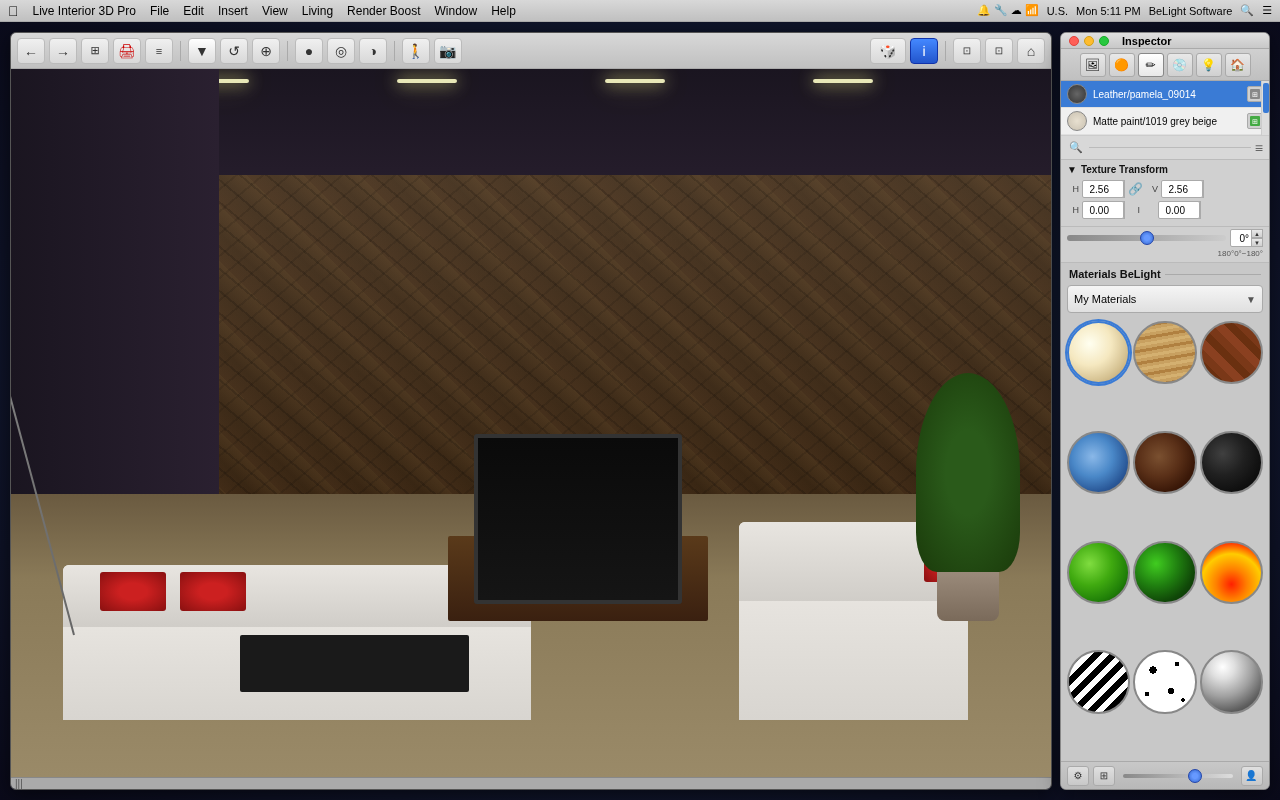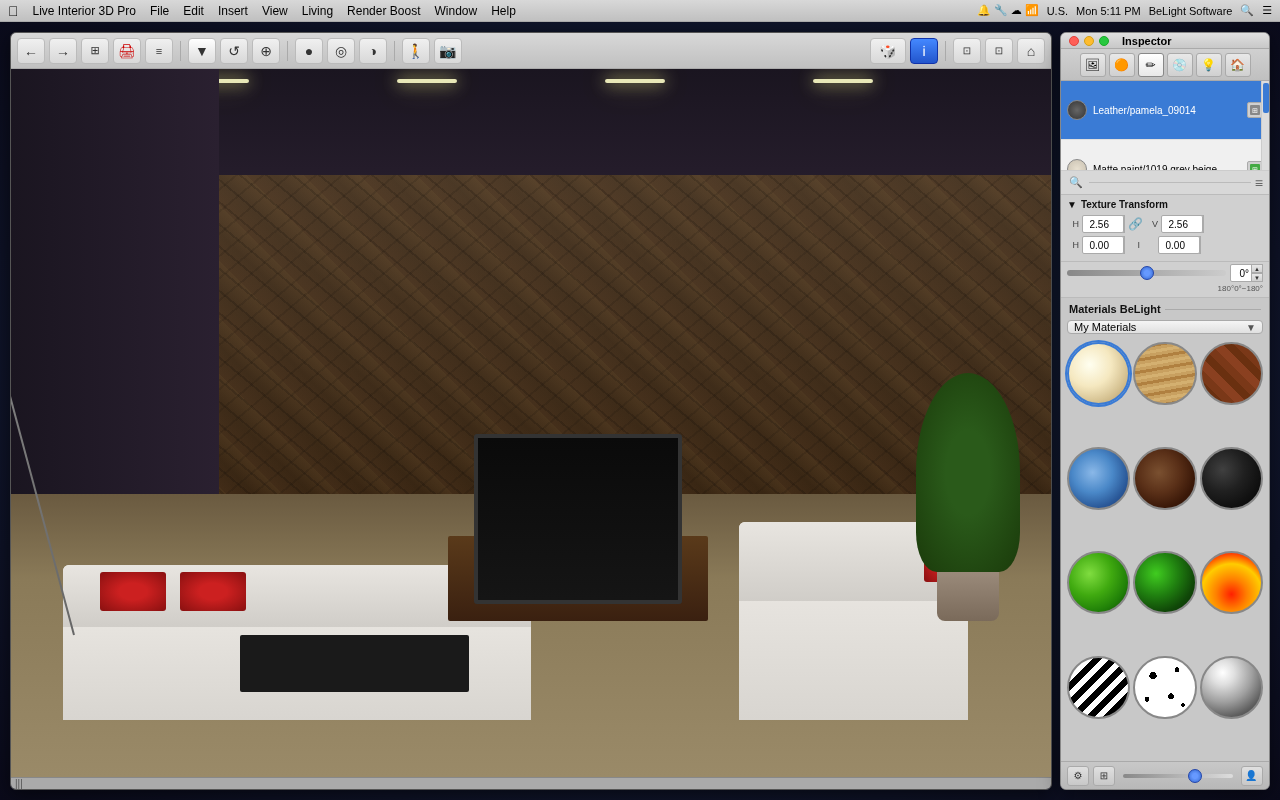--- a/index.html
+++ b/index.html
@@ -402,21 +402,21 @@
     
     .materials-list {
       background: #f0f0f0;
       border-bottom: 1px solid #ccc;
       max-height: 90px;
       overflow: hidden;
     }
     .material-item {
       display: flex;
       align-items: center;
-      padding: 19px 6px;
+      padding: 3px 6px;
       gap: 6px;
       cursor: pointer;
       font-size: 10px;
       border-bottom: 1px solid #e0e0e0;
     }
     .material-item.selected {
       background: #3a7bd5;
       color: white;
     }
     .material-swatch {
@@ -605,21 +605,21 @@
       font-size: 11px;
       font-weight: 700;
       padding: 5px 8px 3px;
       color: #111;
       display: flex;
       align-items: center;
       gap: 4px;
     }
     .gallery-dropdown {
       margin: 2px 6px 4px;
-      height: 14px;
+      height: 28px;
       background: linear-gradient(180deg, #f5f5f5 0%, #e0e0e0 100%);
       border: 1px solid #aaa;
       border-radius: 4px;
       display: flex;
       align-items: center;
       padding: 0 6px;
       font-size: 11px;
       cursor: pointer;
     }
     .gallery-dropdown-arrow {

